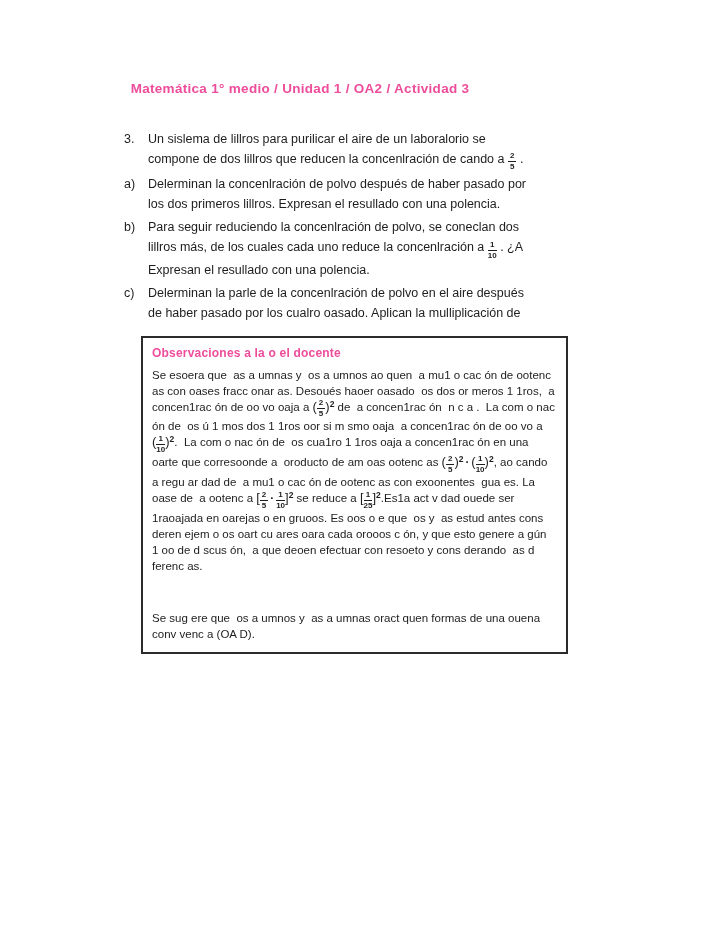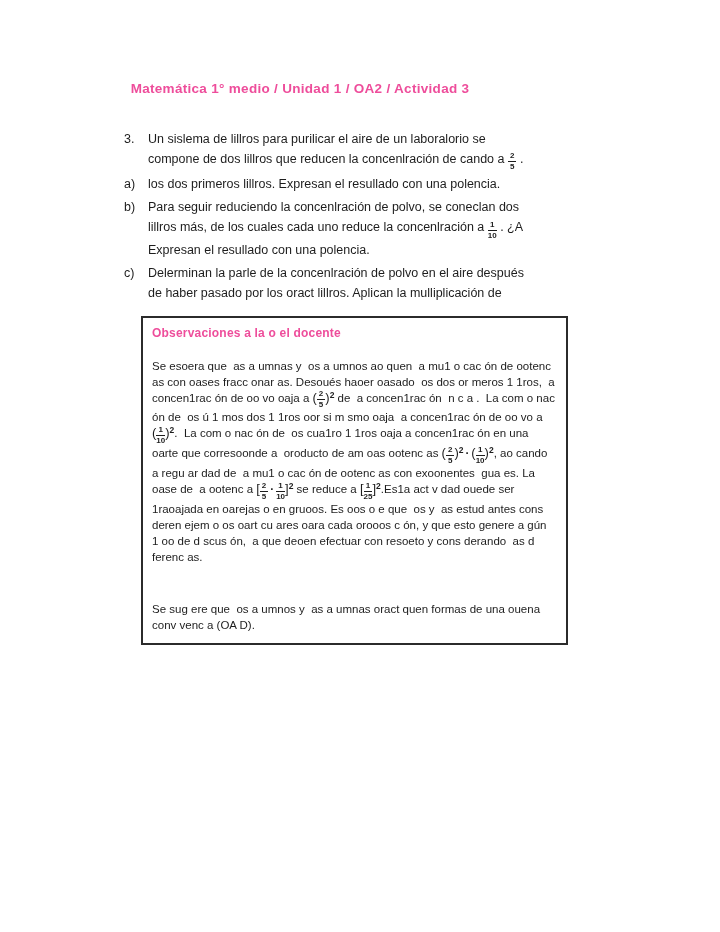--- a/index.html
+++ b/index.html
@@ -59,21 +59,21 @@
     width:427px;
     border:2px solid #2b2b2b;
     padding:6px 10px 10px 9px;
     background:#ffffff;
   }
   .obstitle{
     font-size:12px;
     font-weight:700;
     letter-spacing:0.2px;
     color:#ee4d9b;
-    margin:2px 0 18px 0;
+    margin:2px 0 7px 0;
   }
   .obsp{
     margin:0 0 8px 0;
     font-size:11.5px;
     line-height:16px;
     white-space:pre-wrap;
   }
   .obsp:last-child{margin-bottom:0;margin-top:36px;}
 </style>
 </head>
@@ -89,38 +89,39 @@
       <span class="marker">3.</span>
       <div class="itext">
         <div class="line">Un sislema de lillros para purilicar el aire de un laboralorio se</div>
         <div class="line"><span>compone de dos lillros que reducen la concenlración de cando a </span><span class="fr"><span class="n">2</span><span class="d">5</span></span><span> .</span></div>
       </div>
     </div>
 
     <div class="item">
       <span class="marker">a)</span>
       <div class="itext">
+        <div class="line">Delerminan la concenlración de polvo después de haber pasado por</div>
         <div class="line">los dos primeros lillros. Expresan el resullado con una polencia.</div>
       </div>
     </div>
 
     <div class="item">
       <span class="marker">b)</span>
       <div class="itext">
         <div class="line">Para seguir reduciendo la concenlración de polvo, se coneclan dos</div>
         <div class="line"><span>lillros más, de los cuales cada uno reduce la concenlración a </span><span class="fr"><span class="n">1</span><span class="d">10</span></span><span> . ¿A</span></div>
         <div class="line">Expresan el resullado con una polencia.</div>
       </div>
     </div>
 
     <div class="item">
       <span class="marker">c)</span>
       <div class="itext">
         <div class="line">Delerminan la parle de la concenlración de polvo en el aire después</div>
-        <div class="line">de haber pasado por los oract lillros. Aplican la mulliplicación de</div>
+        <div class="line">de haber pasado por los cualro oasado. Aplican la mulliplicación de</div>
       </div>
     </div>
 
   </div>
 
   <div class="obsbox">
     <div class="obstitle">Observaciones a la o el docente</div>
     <p class="obsp"><span>Se esoera que  as a umnas y  os a umnos ao quen  a mu1 o cac ón de ootenc as con oases fracc onar as. Desoués haoer oasado  os dos or meros 1 1ros,  a concen1rac ón de oo vo oaja a </span><span class="mgrp"><span class="par">(</span><span class="fr"><span class="n">2</span><span class="d">5</span></span><span class="par">)</span><sup class="e">2</sup></span><span> de  a concen1rac ón  n c a .  La com o nac ón de  os ú 1 mos dos 1 1ros oor si m smo oaja  a concen1rac ón de oo vo a </span><span class="mgrp"><span class="par">(</span><span class="fr"><span class="n">1</span><span class="d">10</span></span><span class="par">)</span><sup class="e">2</sup></span><span>.  La com o nac ón de  os cua1ro 1 1ros oaja a concen1rac ón en una oarte que corresoonde a  oroducto de am oas ootenc as </span><span class="mgrp"><span class="par">(</span><span class="fr"><span class="n">2</span><span class="d">5</span></span><span class="par">)</span><sup class="e">2</sup><span class="mdot">·</span><span class="par">(</span><span class="fr"><span class="n">1</span><span class="d">10</span></span><span class="par">)</span><sup class="e">2</sup></span><span>, ao cando  a regu ar dad de  a mu1 o cac ón de ootenc as con exoonentes  gua es. La oase de  a ootenc a </span><span class="mgrp"><span class="par">[</span><span class="fr"><span class="n">2</span><span class="d">5</span></span><span class="mdot">·</span><span class="fr"><span class="n">1</span><span class="d">10</span></span><span class="par">]</span><sup class="e">2</sup></span><span> se reduce a </span><span class="mgrp"><span class="par">[</span><span class="fr"><span class="n">1</span><span class="d">25</span></span><span class="par">]</span><sup class="e">2</sup></span><span>.Es1a act v dad ouede ser 1raoajada en oarejas o en gruoos. Es oos o e que  os y  as estud antes cons deren ejem o os oart cu ares oara cada orooos c ón, y que esto genere a gún 1 oo de d scus ón,  a que deoen efectuar con resoeto y cons derando  as d ferenc as.</span></p>
     <p class="obsp">Se sug ere que  os a umnos y  as a umnas oract quen formas de una ouena conv venc a (OA D).</p>
   </div>

